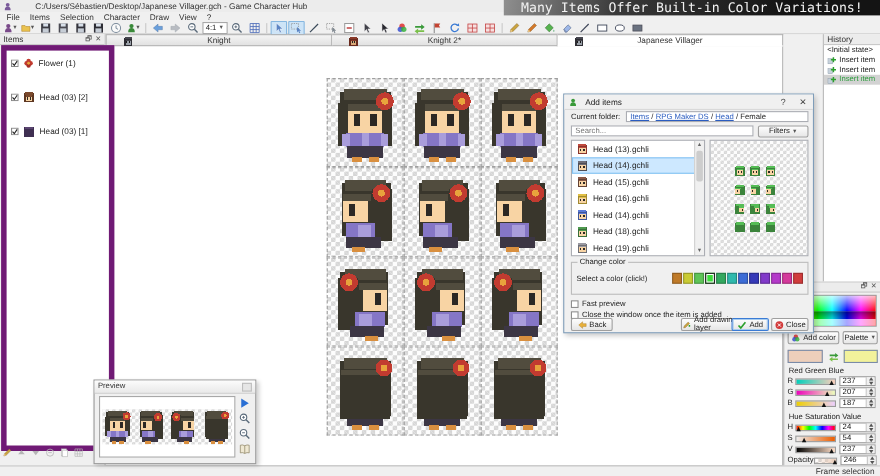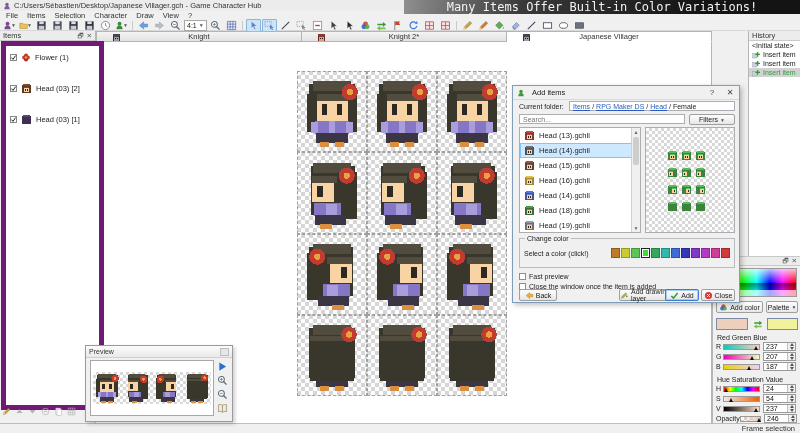--- a/index.html
+++ b/index.html
@@ -1,23 +1,23 @@
 <!DOCTYPE html>
 <html><head>
 <meta charset="utf-8">
 <style>
   html,body{margin:0;padding:0;background:#888;}
   #app{position:relative;width:800px;height:433px;background:#f0f0f0;overflow:hidden;
        font-family:"Liberation Sans",sans-serif;font-size:8px;color:#222;}
   .abs{position:absolute;}
   svg{display:block;}
   
-  #titlebar{left:0;top:0;width:800px;height:11px;background:#ececec;display:flex;align-items:center;gap:3px;padding-left:3px;box-sizing:border-box;}
+  #titlebar{left:0;top:0;width:800px;height:11px;background:#ececec;display:flex;align-items:center;gap:21px;padding-left:3px;box-sizing:border-box;}
   #titlebar .t{font-size:7.5px;color:#333;white-space:nowrap;}
-  #banner{right:0;top:0;width:396px;height:14px;z-index:60;display:flex;align-items:center;justify-content:center;
+  #banner{right:0;top:0;width:342px;height:14px;z-index:60;display:flex;align-items:center;justify-content:center;
           background:linear-gradient(100deg,#8f8f8f 0%,#3a3a3a 30%,#141414 75%);color:#f2f2f2;
           font-family:"DejaVu Sans Mono",monospace;font-size:12px;white-space:nowrap;margin-left:44px;}
   #menubar{left:0;top:11px;width:700px;height:9px;display:flex;align-items:center;gap:1px;padding-left:2px;box-sizing:border-box;background:#f0f0f0;}
   .menu-item{padding:0 4px;font-size:7.5px;color:#333;}
   #toolbar{left:0;top:20px;width:800px;height:11px;display:flex;align-items:center;gap:1px;padding-left:2px;box-sizing:border-box;background:#f0f0f0;border-bottom:1px solid #d8d8d8;}
   .ti{width:13px;height:11px;display:flex;align-items:center;justify-content:center;border:1px solid transparent;border-radius:1px;position:relative;}
   .ti.active{background:#cde4f7;border-color:#86b7e0;}
   .ti .dd{font-size:5px;color:#555;margin-left:-1px;}
   .tsep{width:1px;height:9px;background:#c9c9c9;margin:0 2px;}
   .tcombo{height:9px;border:1px solid #a8a8a8;background:#fff;display:flex;align-items:center;font-size:7px;padding:0 2px;gap:2px;}

